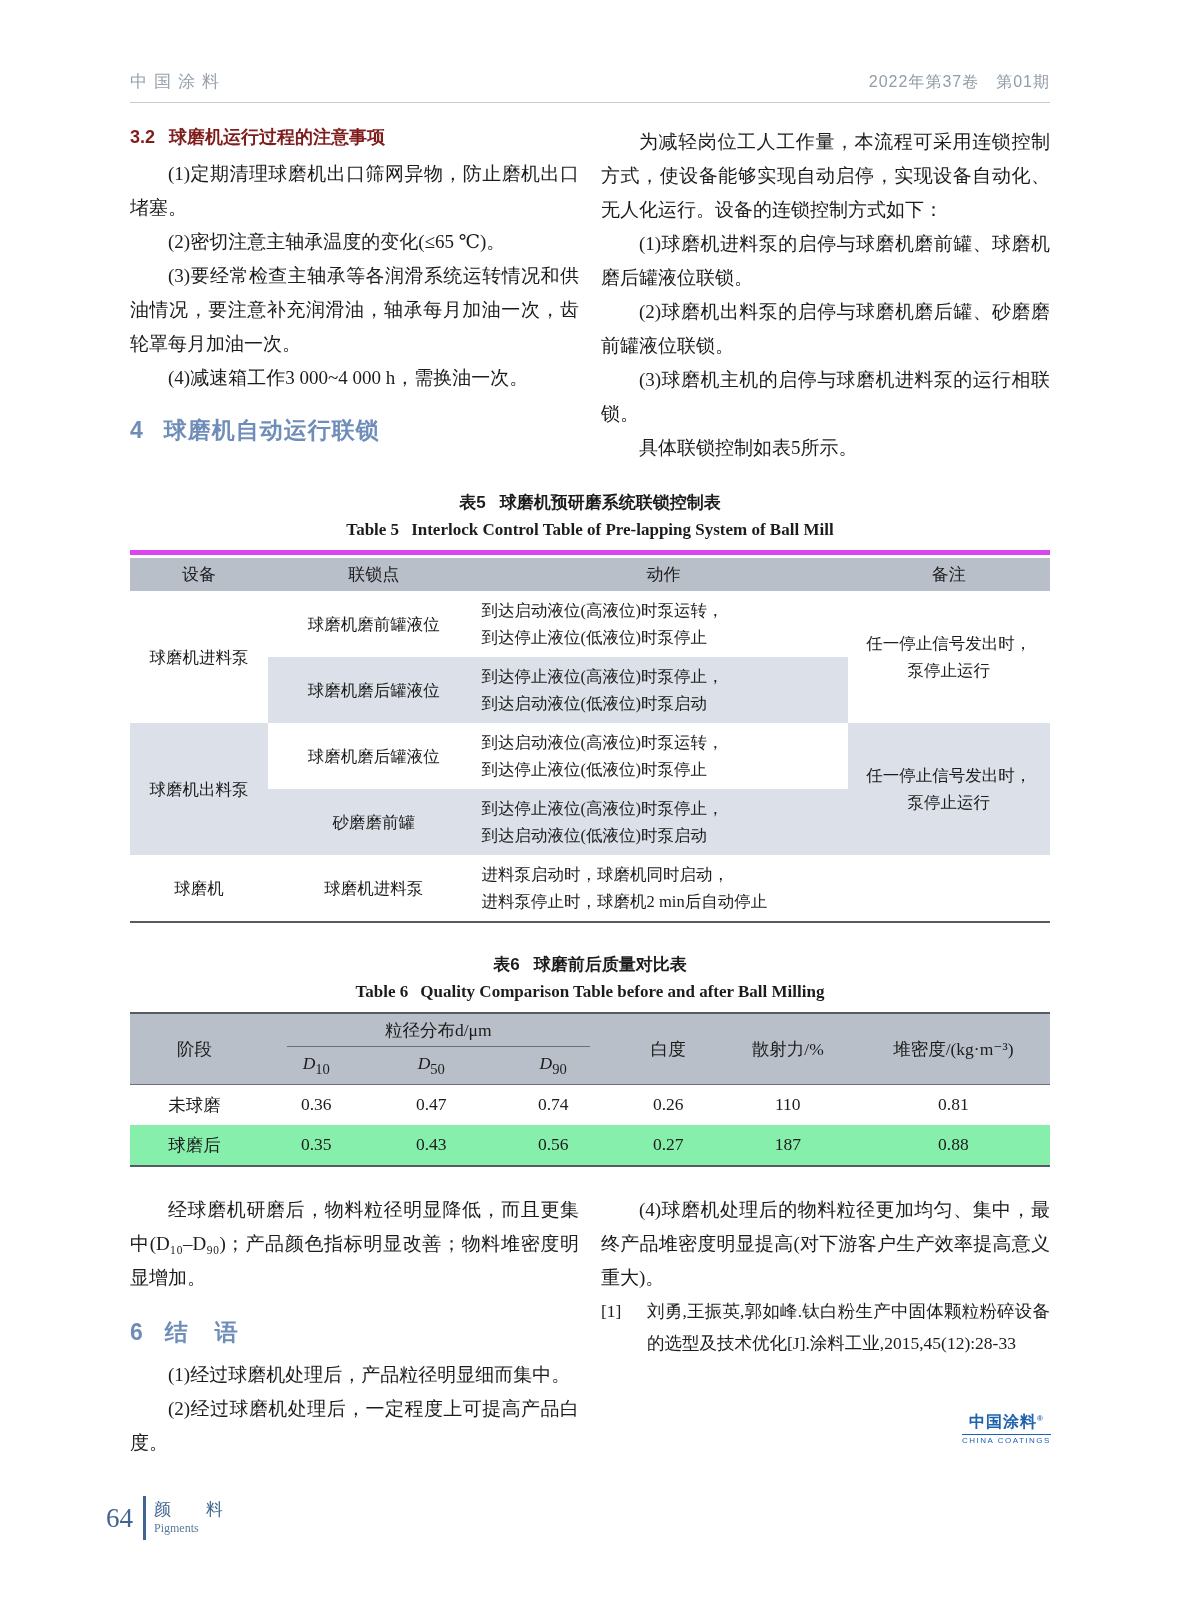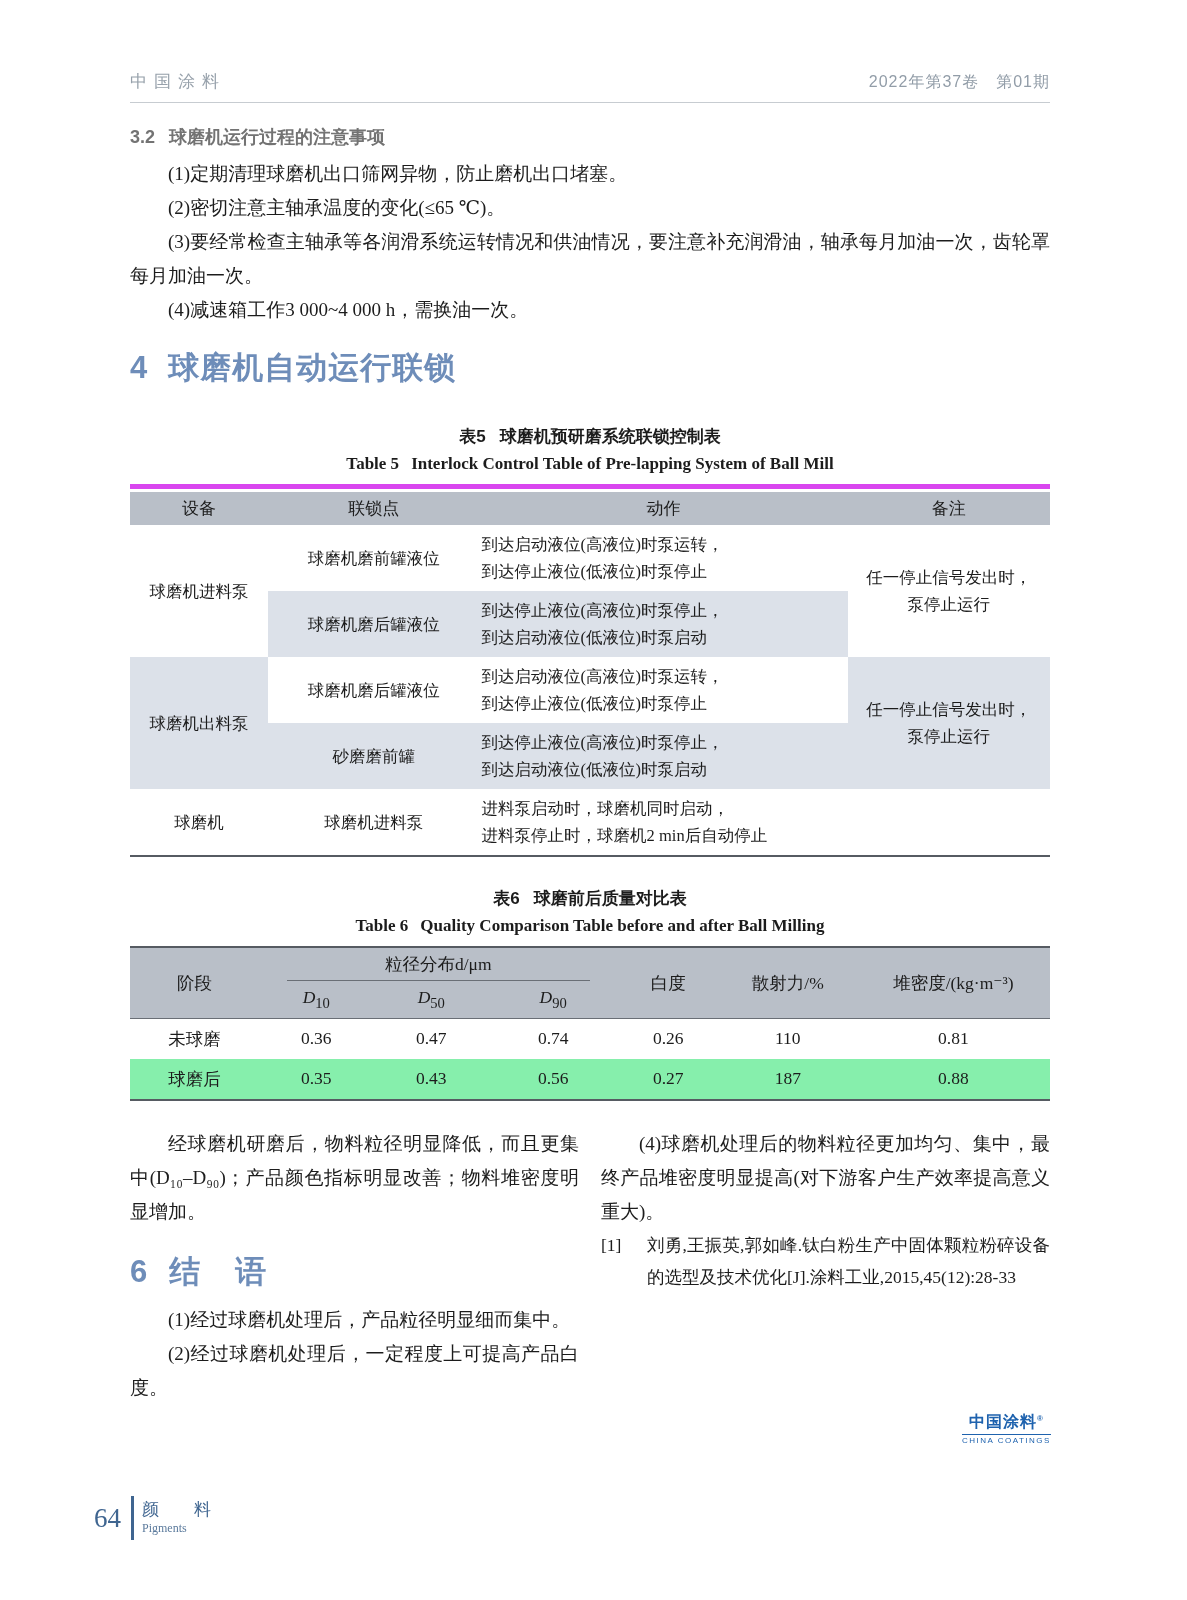--- a/index.html
+++ b/index.html
@@ -13,24 +13,24 @@
     border-bottom:1px solid #c7ccd1; padding-bottom:9px;}
   .jname{color:#97a1ab; font-size:17px; letter-spacing:7px;
     font-family:"Liberation Sans","DejaVu Sans",sans-serif;}
   .jissue{color:#929da8; font-size:16px; letter-spacing:1px;
     font-family:"Liberation Sans","DejaVu Sans",sans-serif;}
   
   .twocol{display:flex; gap:22px; margin-top:22px;}
   .col{flex:1 1 0; min-width:0;}
   p.body{margin:0; font-size:19px; line-height:34px; text-align:justify; text-indent:2em;}
   
-  .h-small{color:#737373; font-weight:bold; font-size:18px; margin:0 0 8px 0;
+  .h-small{color:#7f1d1d; font-weight:bold; font-size:18px; margin:0 0 8px 0;
     font-family:"Liberation Sans","DejaVu Sans",sans-serif;}
   .h-small .num{margin-right:14px;}
-  .h-big{color:#6e8db9; font-weight:bold; font-size:31px; margin:20px 0 10px 0;
+  .h-big{color:#6e8db9; font-weight:bold; font-size:23px; margin:20px 0 10px 0;
     font-family:"Liberation Sans","DejaVu Sans",sans-serif; letter-spacing:1px;}
   .h-big .num{margin-right:20px;}
   
   .tbl-title-cn{text-align:center; font-weight:bold; font-size:17px; margin:0 0 6px 0;
     font-family:"Liberation Sans","DejaVu Sans",sans-serif;}
   .tbl-title-cn .tnum{margin-right:14px;}
   .tbl-title-en{text-align:center; font-weight:bold; font-size:17px; margin:0 0 10px 0;
     font-family:"Liberation Serif","DejaVu Serif",serif;}
   .tbl-title-en .tnum{margin-right:12px;}
   
@@ -57,21 +57,21 @@
   table.t6 thead tr.drow th{padding-top:2px; padding-bottom:6px;}
   table.t6 tbody td{text-align:center; height:38px; vertical-align:middle;margin-top:12px;}
   tr.shaded td{background:#86efac;}
   
   .refs-title{text-align:center; font-weight:bold; font-size:18px; margin:24px 0 10px 0;
     font-family:"Liberation Sans","DejaVu Sans",sans-serif;}
   .ref{display:flex; font-size:17.5px; line-height:32px; margin:0;}
   .ref .rlabel{flex:0 0 46px;}
   .ref .rtext{flex:1 1 auto; text-align:justify;}
   
-  .pfooter{position:absolute; left:94px; top:1496px; display:flex; align-items:center;}
+  .pfooter{position:absolute; left:106px; top:1496px; display:flex; align-items:center;}
   .pnum{color:#3f6590; font-size:27px; margin-right:10px;}
   .vbar{width:3px; height:44px; background:#3f6590; margin-right:8px;}
   .fsec-cn{color:#3f6590; font-size:17px; letter-spacing:9px; line-height:20px;
     font-family:"Liberation Sans","DejaVu Sans",sans-serif;}
   .fsec-en{color:#5b7a9c; font-size:12px; line-height:16px;}
   .brand{position:absolute; left:962px; top:1412px; text-align:center;}
   .brand-cn{color:#1e62ae; font-weight:bold; font-size:16px; letter-spacing:1px;
     font-family:"Liberation Sans","DejaVu Sans",sans-serif;}
   .brand-cn sup{font-size:8px;}
   .brand-en{color:#1e62ae; font-size:8px; letter-spacing:1.5px; border-top:1px solid #1e62ae;
@@ -92,20 +92,27 @@
       <div class="h-small">
         <span class="num">3.2</span><span>球磨机运行过程的注意事项</span>
       </div>
       <p class="body">(1)定期清理球磨机出口筛网异物，防止磨机出口堵塞。</p>
       <p class="body">(2)密切注意主轴承温度的变化(≤65 ℃)。</p>
       <p class="body">(3)要经常检查主轴承等各润滑系统运转情况和供油情况，要注意补充润滑油，轴承每月加油一次，齿轮罩每月加油一次。</p>
       <p class="body">(4)减速箱工作3 000~4 000 h，需换油一次。</p>
       <div class="h-big">
         <span class="num">4</span><span>球磨机自动运行联锁</span>
       </div>
+    </div>
+    <div class="col">
+      <p class="body">为减轻岗位工人工作量，本流程可采用连锁控制方式，使设备能够实现自动启停，实现设备自动化、无人化运行。设备的连锁控制方式如下：</p>
+      <p class="body">(1)球磨机进料泵的启停与球磨机磨前罐、球磨机磨后罐液位联锁。</p>
+      <p class="body">(2)球磨机出料泵的启停与球磨机磨后罐、砂磨磨前罐液位联锁。</p>
+      <p class="body">(3)球磨机主机的启停与球磨机进料泵的运行相联锁。</p>
+      <p class="body">具体联锁控制如表5所示。</p>
     </div>
   </div>
 
   <div class="tblock">
     <div class="tbl-title-cn">
       <span class="tnum">表5</span><span>球磨机预研磨系统联锁控制表</span>
     </div>
     <div class="tbl-title-en">
       <span class="tnum">Table 5</span><span>Interlock Control Table of Pre-lapping System of Ball Mill</span>
     </div>

